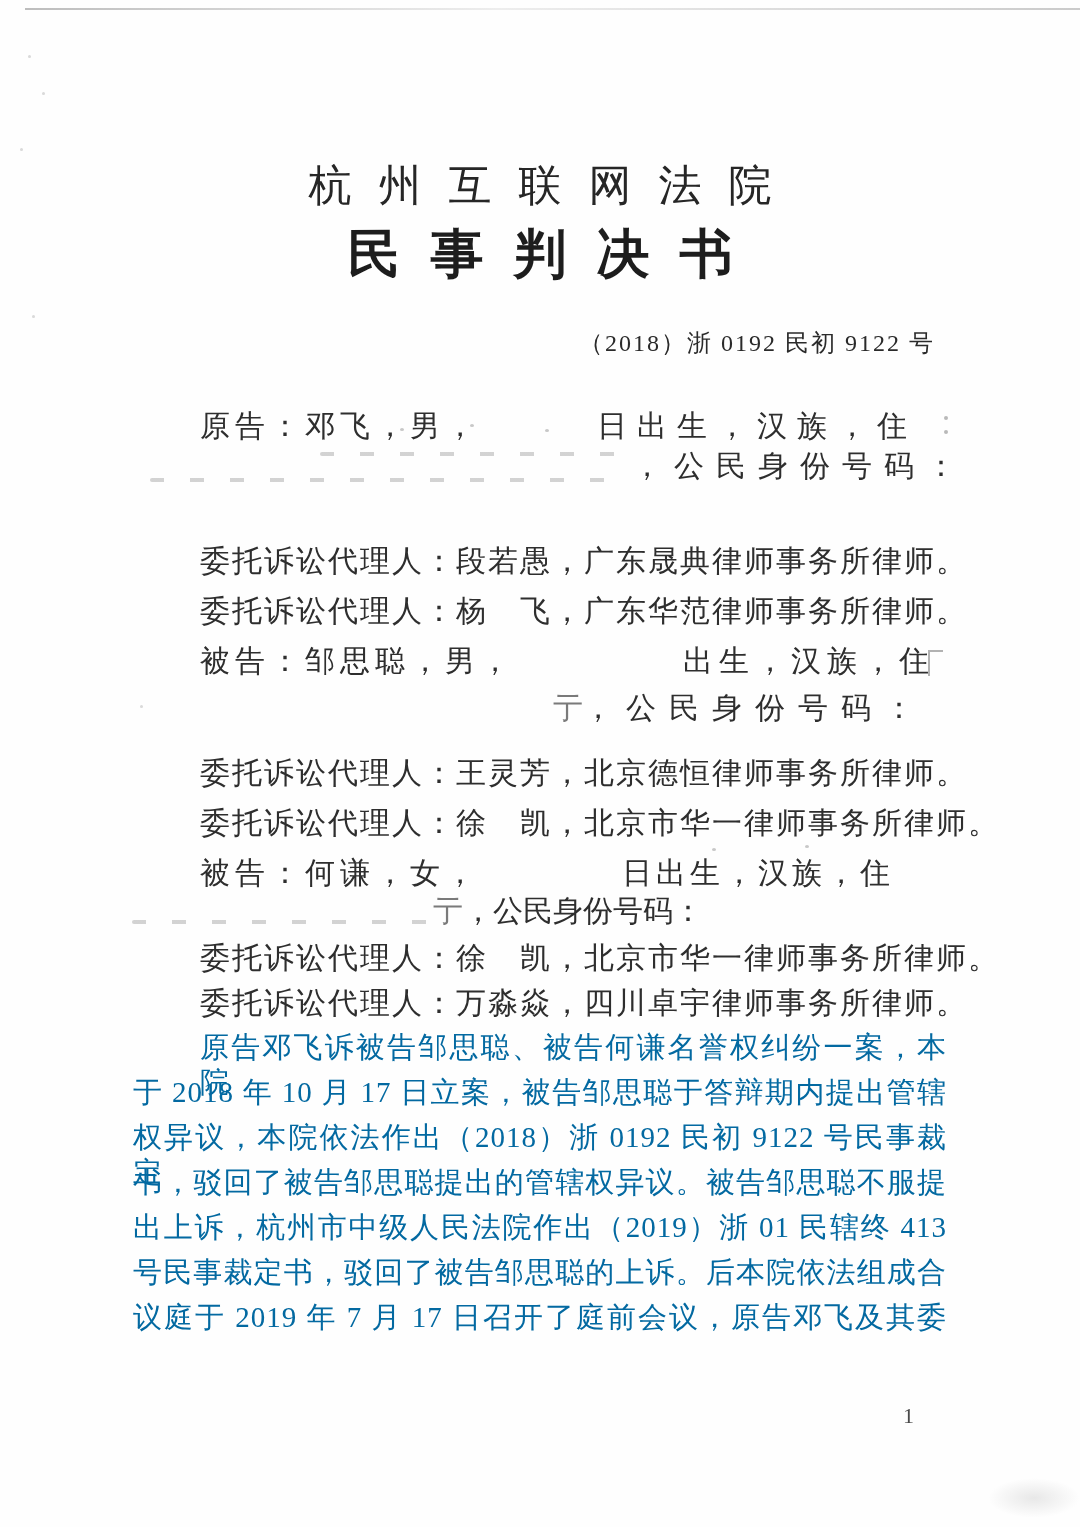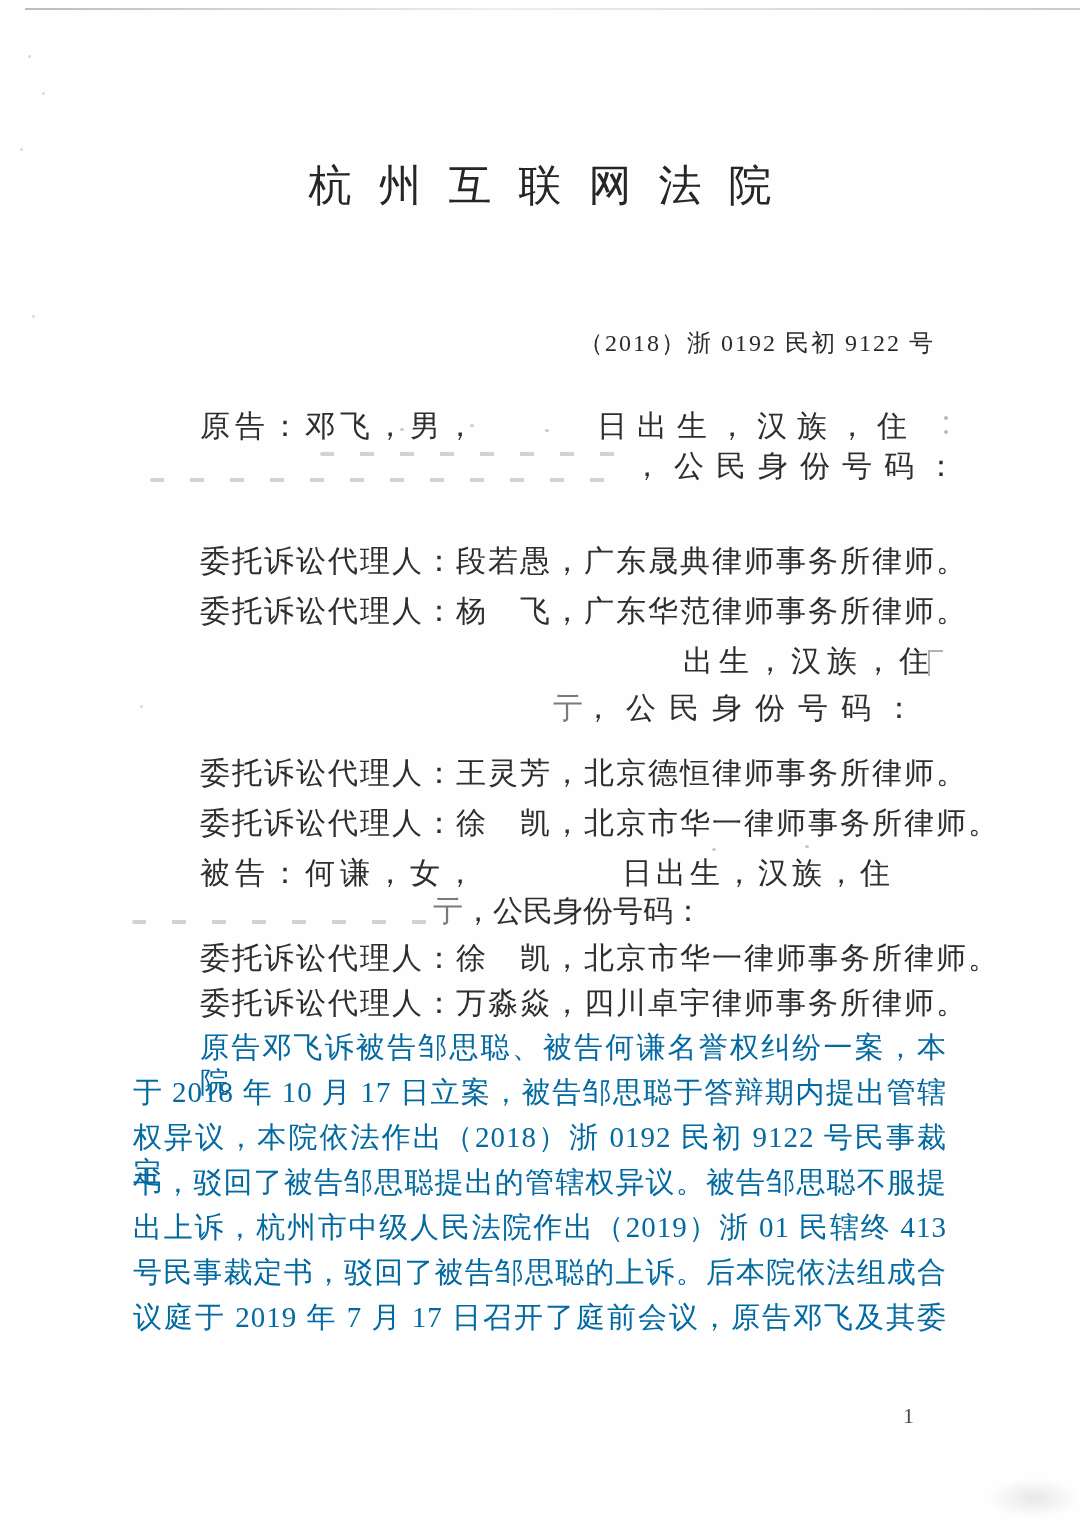--- a/index.html
+++ b/index.html
@@ -81,36 +81,38 @@
 
   <div class="abs top-hairline"></div>
   <div class="abs speck" style="top:55px;left:28px;"></div>
   <div class="abs speck" style="top:92px;left:42px;"></div>
   <div class="abs speck" style="top:148px;left:20px;"></div>
   <div class="abs speck" style="top:315px;left:32px;"></div>
   <div class="abs speck" style="top:705px;left:140px;"></div>
   <div class="abs blob"></div>
 
   <div class="abs court-name">杭州互联网法院</div>
+  <div class="abs doc-title">民事判决书</div>
   <div class="abs case-number">（2018）浙 0192 民初 9122 号</div>
 
   <div class="abs txt indented" style="top:408px;">原告：邓飞，男，</div>
   <div class="abs dot" style="top:428px;left:400px;"></div>
   <div class="abs dot" style="top:424px;left:470px;"></div>
   <div class="abs dot" style="top:429px;left:545px;"></div>
   <div class="abs txt spread-10" style="top:408px;left:597px;">日出生，汉族，住</div>
   <div class="abs colon-mark" style="top:412px;left:944px;"></div>
 
   <div class="abs smudge" style="top:452px;left:320px;width:300px;"></div>
   <div class="abs smudge" style="top:478px;left:150px;width:465px;"></div>
   <div class="abs txt spread-12" style="top:448px;left:632px;">，公民身份号码：</div>
 
   <div class="abs txt agent-line" style="top:543px;">委托诉讼代理人：段若愚，广东晟典律师事务所律师。</div>
   <div class="abs txt agent-line" style="top:593px;">委托诉讼代理人：杨　飞，广东华范律师事务所律师。</div>
 
+  <div class="abs txt indented" style="top:643px;">被告：邹思聪，男，</div>
   <div class="abs txt spread-6" style="top:643px;left:683px;">出生，汉族，住</div>
   <div class="abs clip-mark" style="top:650px;left:928px;"></div>
 
   <div class="abs txt" style="top:690px;left:553px;"><span class="fragment">亍</span><span class="spread-13">，公民身份号码：</span></div>
 
   <div class="abs txt agent-line" style="top:755px;">委托诉讼代理人：王灵芳，北京德恒律师事务所律师。</div>
   <div class="abs txt agent-line" style="top:805px;">委托诉讼代理人：徐　凯，北京市华一律师事务所律师。</div>
 
   <div class="abs txt indented" style="top:855px;">被告：何谦，女，</div>
   <div class="abs dot" style="top:848px;left:712px;"></div>

